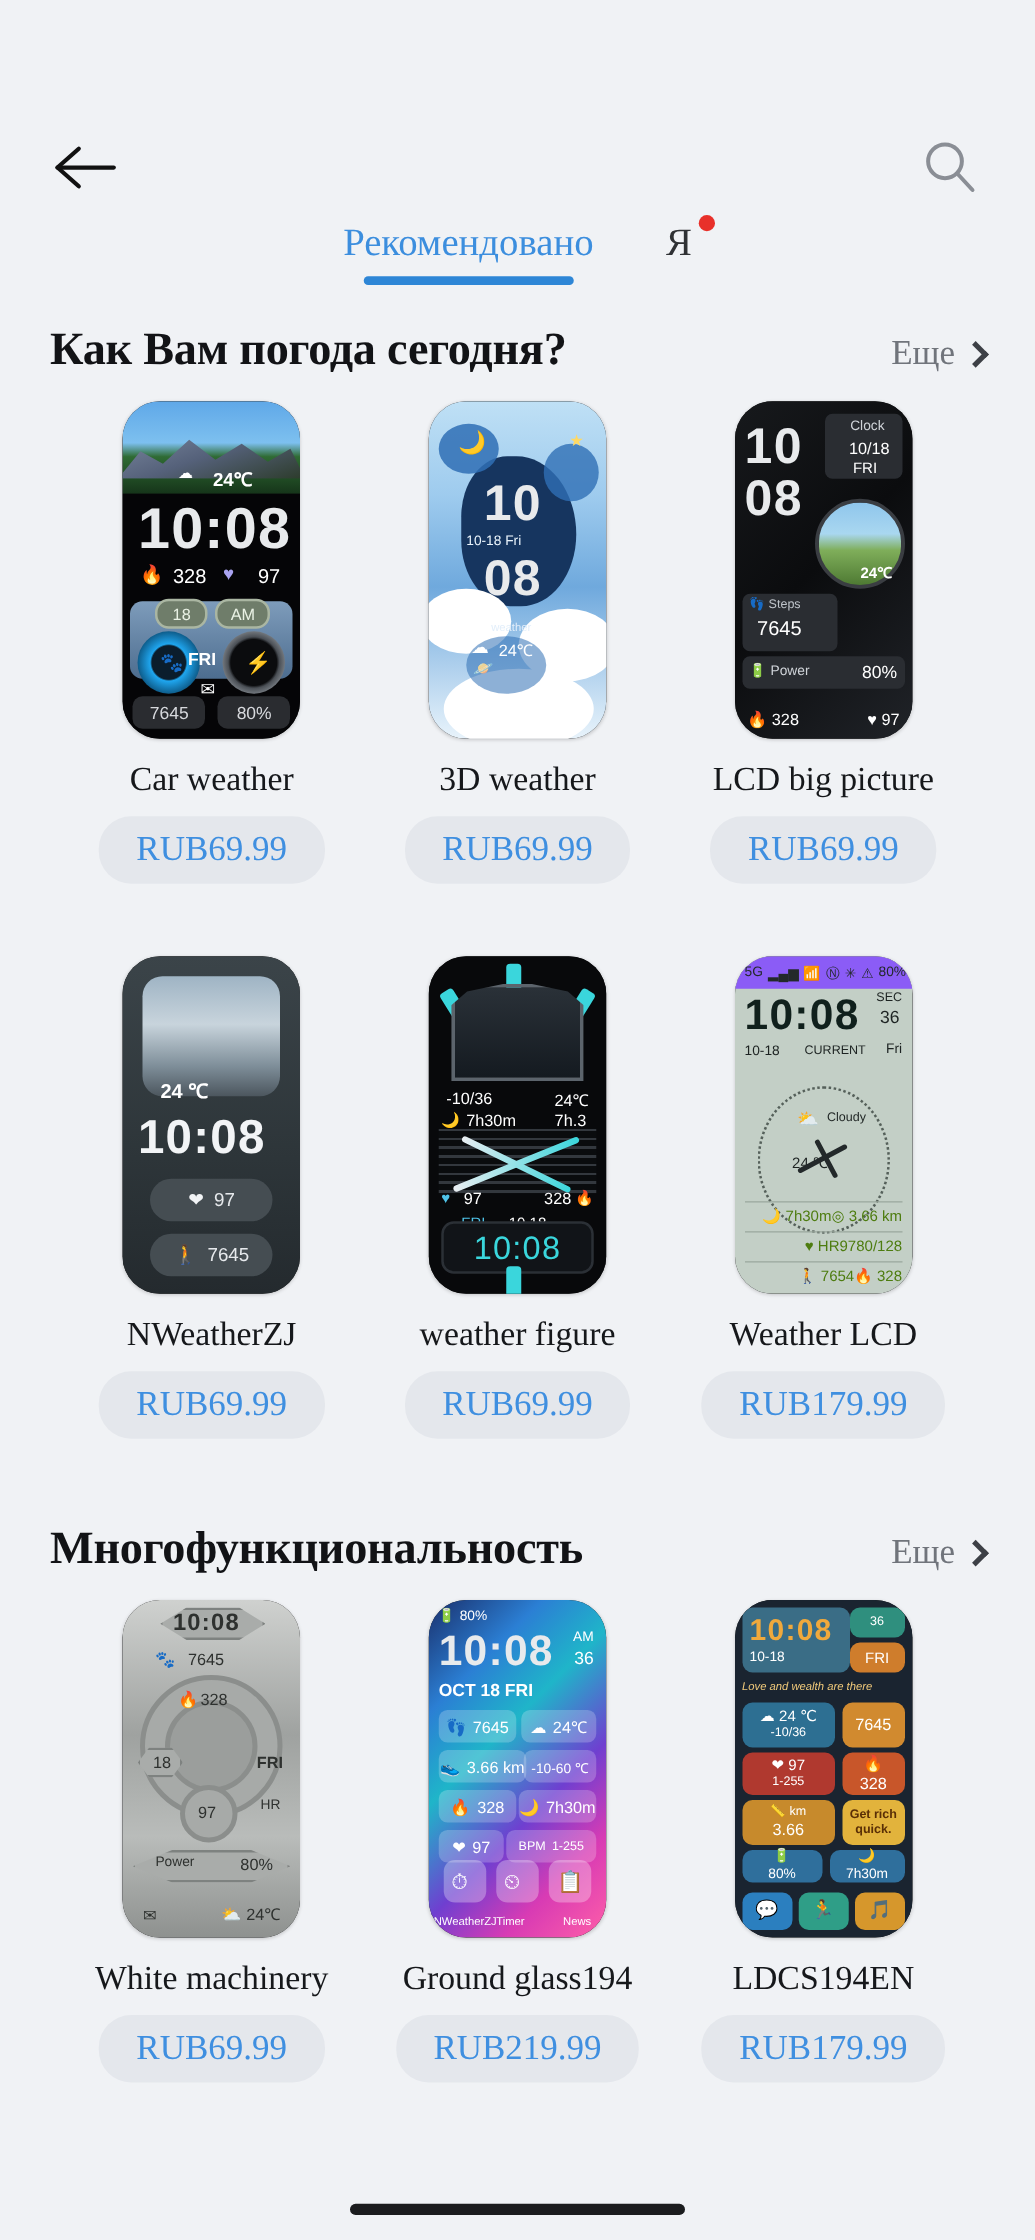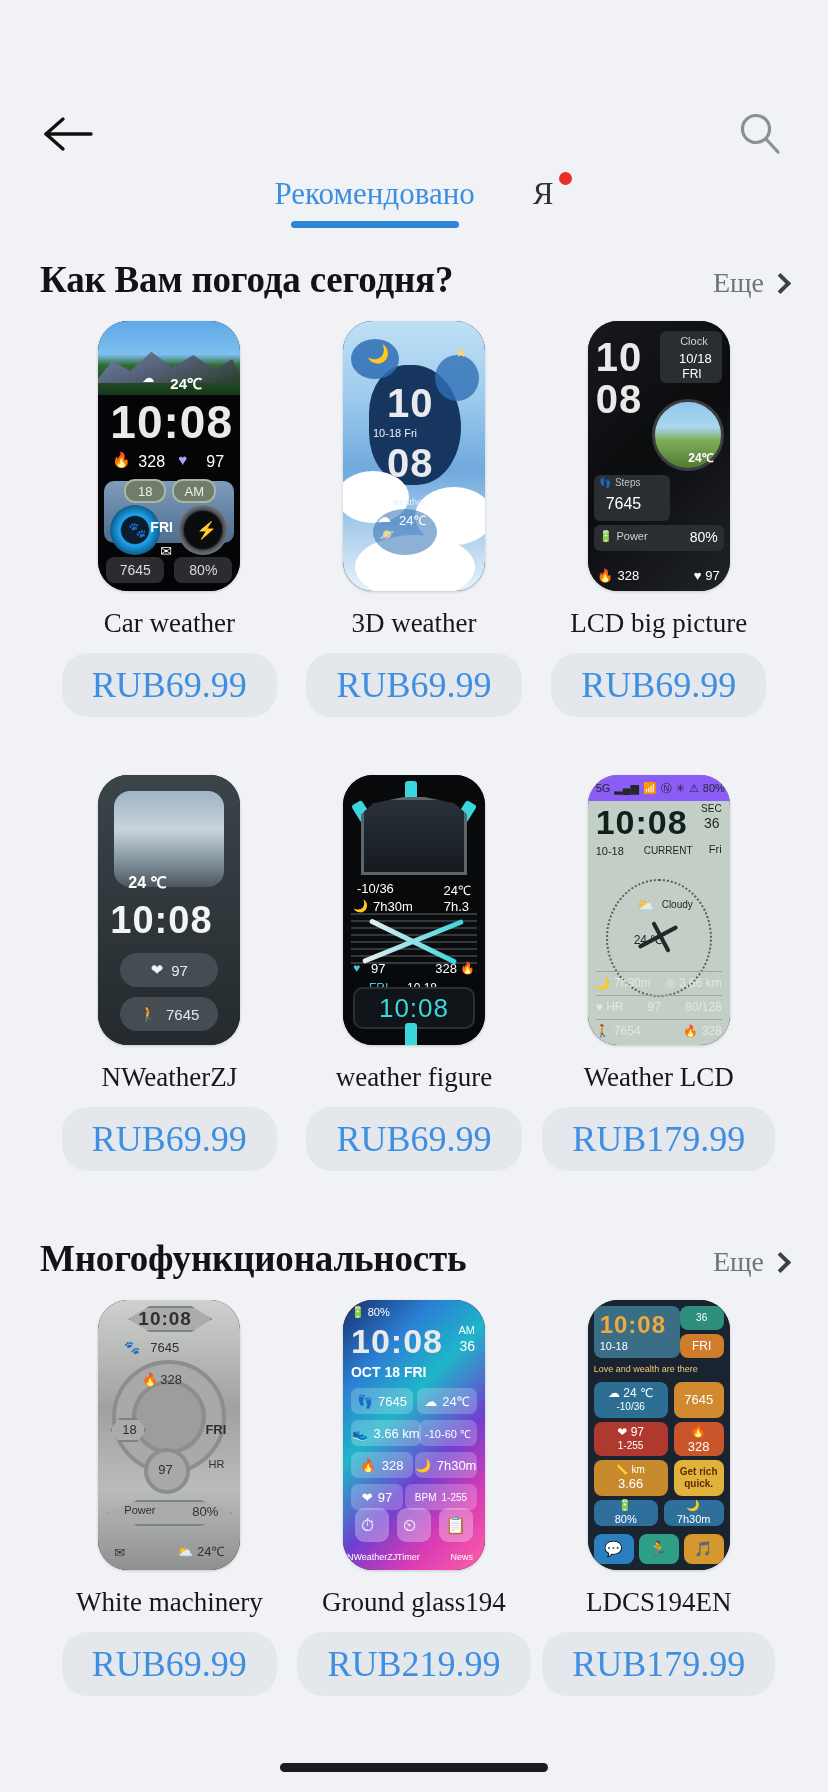--- a/index.html
+++ b/index.html
@@ -89,21 +89,21 @@
     box-shadow: 0 1px 3px rgba(0,0,0,0.18);
   }
   .card-title {
     margin-top: 17px; font-size: 27px; color: #16181b;
     text-align: left; white-space: nowrap;
   }
   .price-pill {
     margin-top: 14px; background: #e4e7ec; border-radius: 26px;
     padding: 11px 30px; min-width: 158px; text-align: center;
   }
-  .price-pill span { font-size: 36px; color: #3f8fe0; }
+  .price-pill span { font-size: 28px; color: #3f8fe0; }
 
   .section-gap { height: 52px; }
 
   
   .home-ind {
     position: absolute; bottom: 20px; left: 50%; transform: translateX(-50%);
     width: 268px; height: 9px; border-radius: 6px; background: #1b1c1e;
   }
 
   
@@ -161,22 +161,22 @@
     font-family:"Liberation Sans",sans-serif; color:#3ad6dc; font-size:26px; letter-spacing:1px; }
 
   
   .wl-bg { position:absolute; inset:0; background:#c3cfc6; }
   .wl-top { position:absolute; top:0; left:0; right:0; height:26px; background:#8b5cf6;
     display:flex; align-items:center; gap:4px; padding:0 8px;
     font-family:"Liberation Sans",sans-serif; font-size:11px; color:#23292a; }
   .wl-dial { position:absolute; left:18px; right:18px; top:104px; height:118px; border-radius:50%;
     border:2px dotted #55605a; }
   .wl-row { position:absolute; left:8px; right:8px; height:22px; border-top:1px solid #9aa89d;
-    display:flex; align-items:center; justify-content:space-between;
-    font-family:"Liberation Sans",sans-serif; font-size:12px; color:#e5e5e5; }
+    display:flex; align-items:center; justify-content:flex-end;
+    font-family:"Liberation Sans",sans-serif; font-size:12px; color:#4d7c0f; }
 
   
   .wm-bg { position:absolute; inset:0; background: linear-gradient(#cfd1cf 0%, #9fa2a0 40%, #b9bcba 70%, #8e918f 100%); }
   .wm-hex { position:absolute; background:#a9acaa; border:2px solid #7e8280;
     clip-path: polygon(25% 0%, 75% 0%, 100% 50%, 75% 100%, 25% 100%, 0% 50%); }
   .wm-ring { position:absolute; border-radius:50%; border:4px solid #8b8e8c; background:#a7aaa8; }
   .wm-txt { position:absolute; font-family:"Liberation Sans",sans-serif; color:#2e312f; font-size:13px; }
 
   
   .gg-bg { position:absolute; inset:0;
@@ -521,21 +521,21 @@
             <div class="ld-tile" style="left:6px;top:6px;width:86px;height:52px;background:#3a6d86;align-items:flex-start;padding-left:6px;">
               <div class="digit" style="font-size:24px;color:#f0a93c;">10:08</div>
               <div style="font-size:11px;">10-18</div>
             </div>
             <div class="ld-tile" style="right:6px;top:6px;width:44px;height:24px;background:#2f8f7e;font-size:10px;">
               <span>36</span>
             </div>
             <div class="ld-tile" style="right:6px;top:34px;width:44px;height:24px;background:#cf7d2c;font-size:12px;">
               <span>FRI</span>
             </div>
-            <div class="tx" style="left:6px;top:64px;font-size:9px;color:#f0c97a;">Love and wealth are there</div>
+            <div class="tx" style="left:6px;top:64px;font-size:9px;color:#f0c97a;font-style:italic;">Love and wealth are there</div>
             <div class="ld-tile" style="left:6px;top:82px;width:74px;height:36px;background:#2d6f92;">
               <div style="font-size:12px;">☁ <span>24 ℃</span></div>
               <div style="font-size:10px;">-10/36</div>
             </div>
             <div class="ld-tile" style="right:6px;top:82px;width:50px;height:36px;background:#d18a2f;">
               <span>7645</span>
             </div>
             <div class="ld-tile" style="left:6px;top:122px;width:74px;height:34px;background:#b0392f;">
               <div style="font-size:12px;">❤ <span>97</span></div>
               <div style="font-size:10px;">1-255</div>

